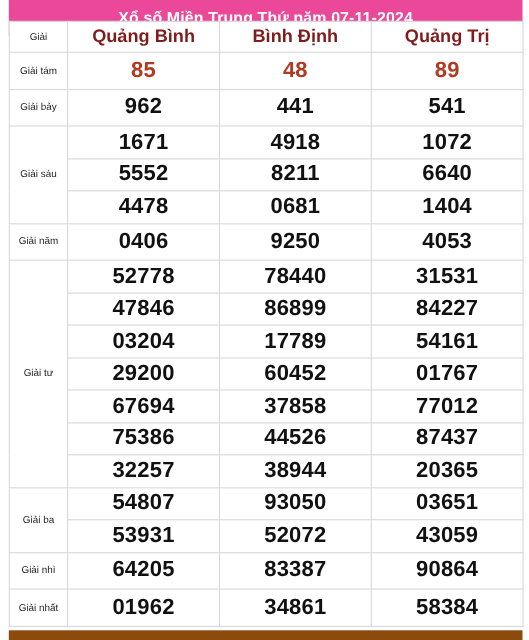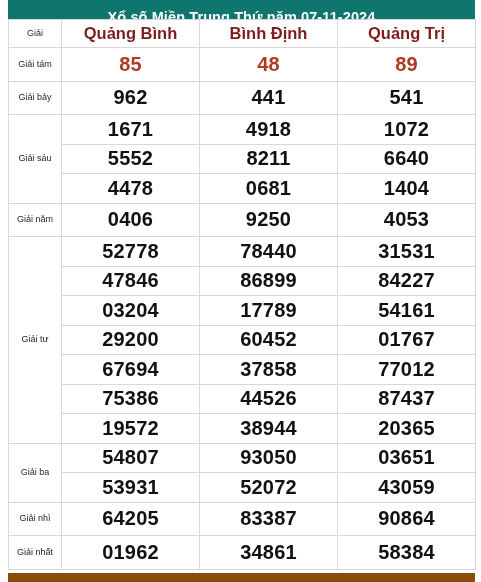--- a/index.html
+++ b/index.html
@@ -22,21 +22,21 @@
     box-sizing: border-box;
   }
 
   
   .title-bar {
     position: absolute;
     left: 8px;
     top: 0px;
     width: 467px;
     height: 33px;
-    background: #0f766e;
+    background: #ec4899;
     color: #ffffff;
     font-size: 14.5px;
     font-weight: bold;
     display: flex;
     align-items: center;
     justify-content: center;
     letter-spacing: 0.1px;
     box-sizing: border-box;
   }
 
@@ -175,21 +175,21 @@
           <td class="num-cell">67694</td>
           <td class="num-cell">37858</td>
           <td class="num-cell">77012</td>
         </tr>
         <tr class="row-h28">
           <td class="num-cell">75386</td>
           <td class="num-cell">44526</td>
           <td class="num-cell">87437</td>
         </tr>
         <tr class="row-h28">
-          <td class="num-cell">19572</td>
+          <td class="num-cell">32257</td>
           <td class="num-cell">38944</td>
           <td class="num-cell">20365</td>
         </tr>
         <tr class="row-h28">
           <td class="label-cell" rowspan="2">Giải ba</td>
           <td class="num-cell">54807</td>
           <td class="num-cell">93050</td>
           <td class="num-cell">03651</td>
         </tr>
         <tr class="row-h28">

